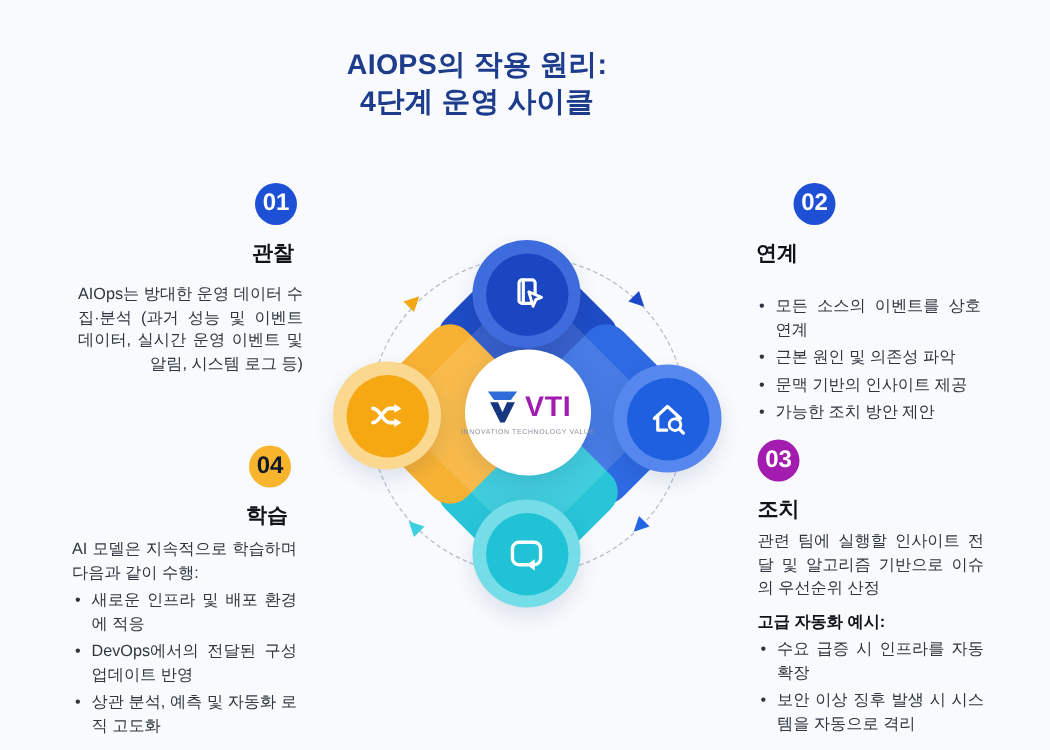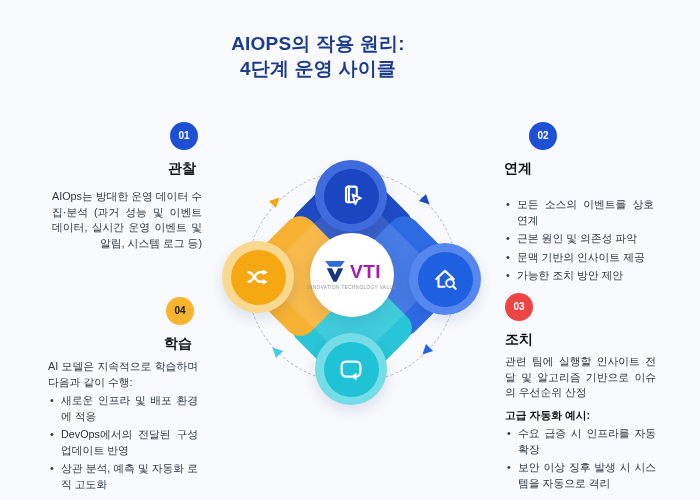--- a/index.html
+++ b/index.html
@@ -6,29 +6,29 @@
   html,body { width:700px; height:500px; }
   body { font-family:"Liberation Sans","DejaVu Sans",sans-serif; background:#f8fafd; overflow:hidden; }
   .canvas { position:relative; width:700px; height:500px; background:#f8fafd; }
 
   
   .title { position:absolute; left:0; top:31px; width:636px; text-align:center;
            font-size:19px; font-weight:bold; color:#1d3c8c; line-height:25px; letter-spacing:.2px; }
 
   
   .sec { position:absolute; font-size:10.8px; color:#2f3640; line-height:1.44; }
-  .sec .badge { width:28px; height:28px; border-radius:50%; font-size:10px; font-weight:bold;
+  .sec .badge { width:28px; height:28px; border-radius:50%; font-size:16px; font-weight:bold;
                 display:flex; align-items:center; justify-content:center; }
   .sec h3 { font-size:14px; font-weight:bold; color:#101418; margin-top:8px; }
   .sec p { margin-top:7px; }
   .sec ul { list-style:none; }
   .sec li { position:relative; padding-left:13px; margin-top:3px; text-align:justify; text-align-last:left; }
   .sec li::before { content:"•"; position:absolute; left:2px; top:0; color:#2f3640; }
   .b-blue { background:#1e50d6; color:#ffffff;margin-left:25px; }
-  .b-teal { background:#ef4444; color:#ffffff;text-align:center; }
+  .b-teal { background:#a21caf; color:#ffffff;text-align:center; }
   .b-yellow { background:#f8b42c; color:#0f172a; }
 
   .sec-01 { left:52px; top:122px; width:150px; text-align:right; }
   .sec-01 .badge { margin-left:auto; margin-right:4px; }
   .sec-01 h3 { margin-right:6px; }
   .sec-01 p { margin-top:11px; text-align:justify; text-align-last:right; }
 
   .sec-02 { left:504px; top:122px; width:150px; }
   .sec-02 ul { margin-top:19px; }
 

